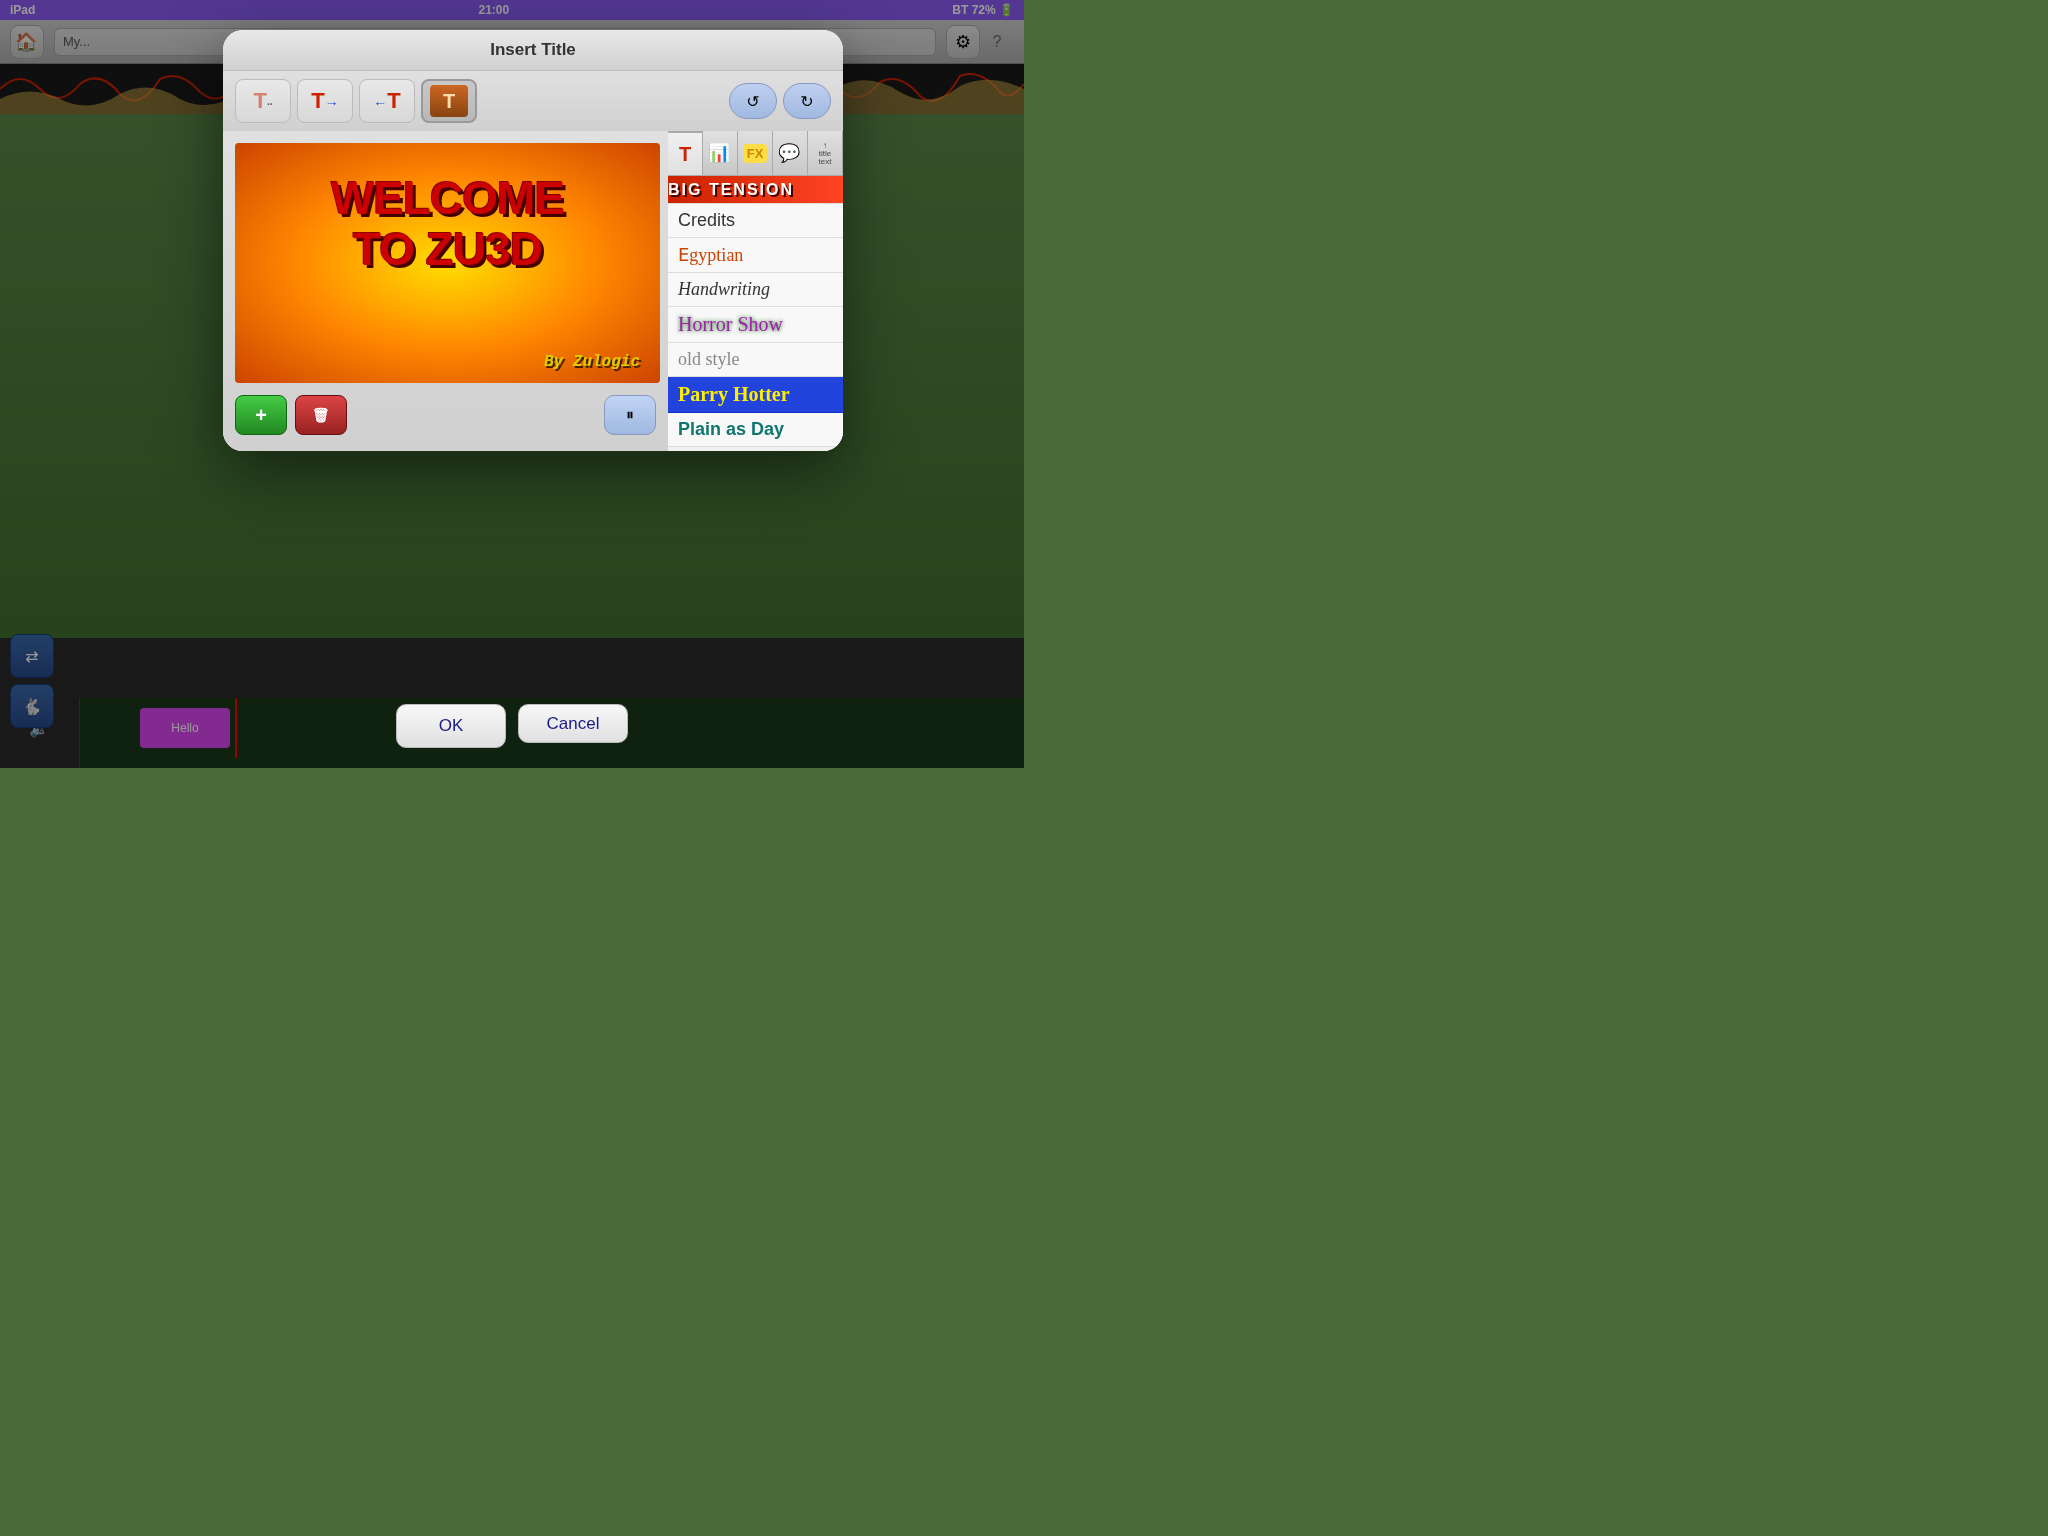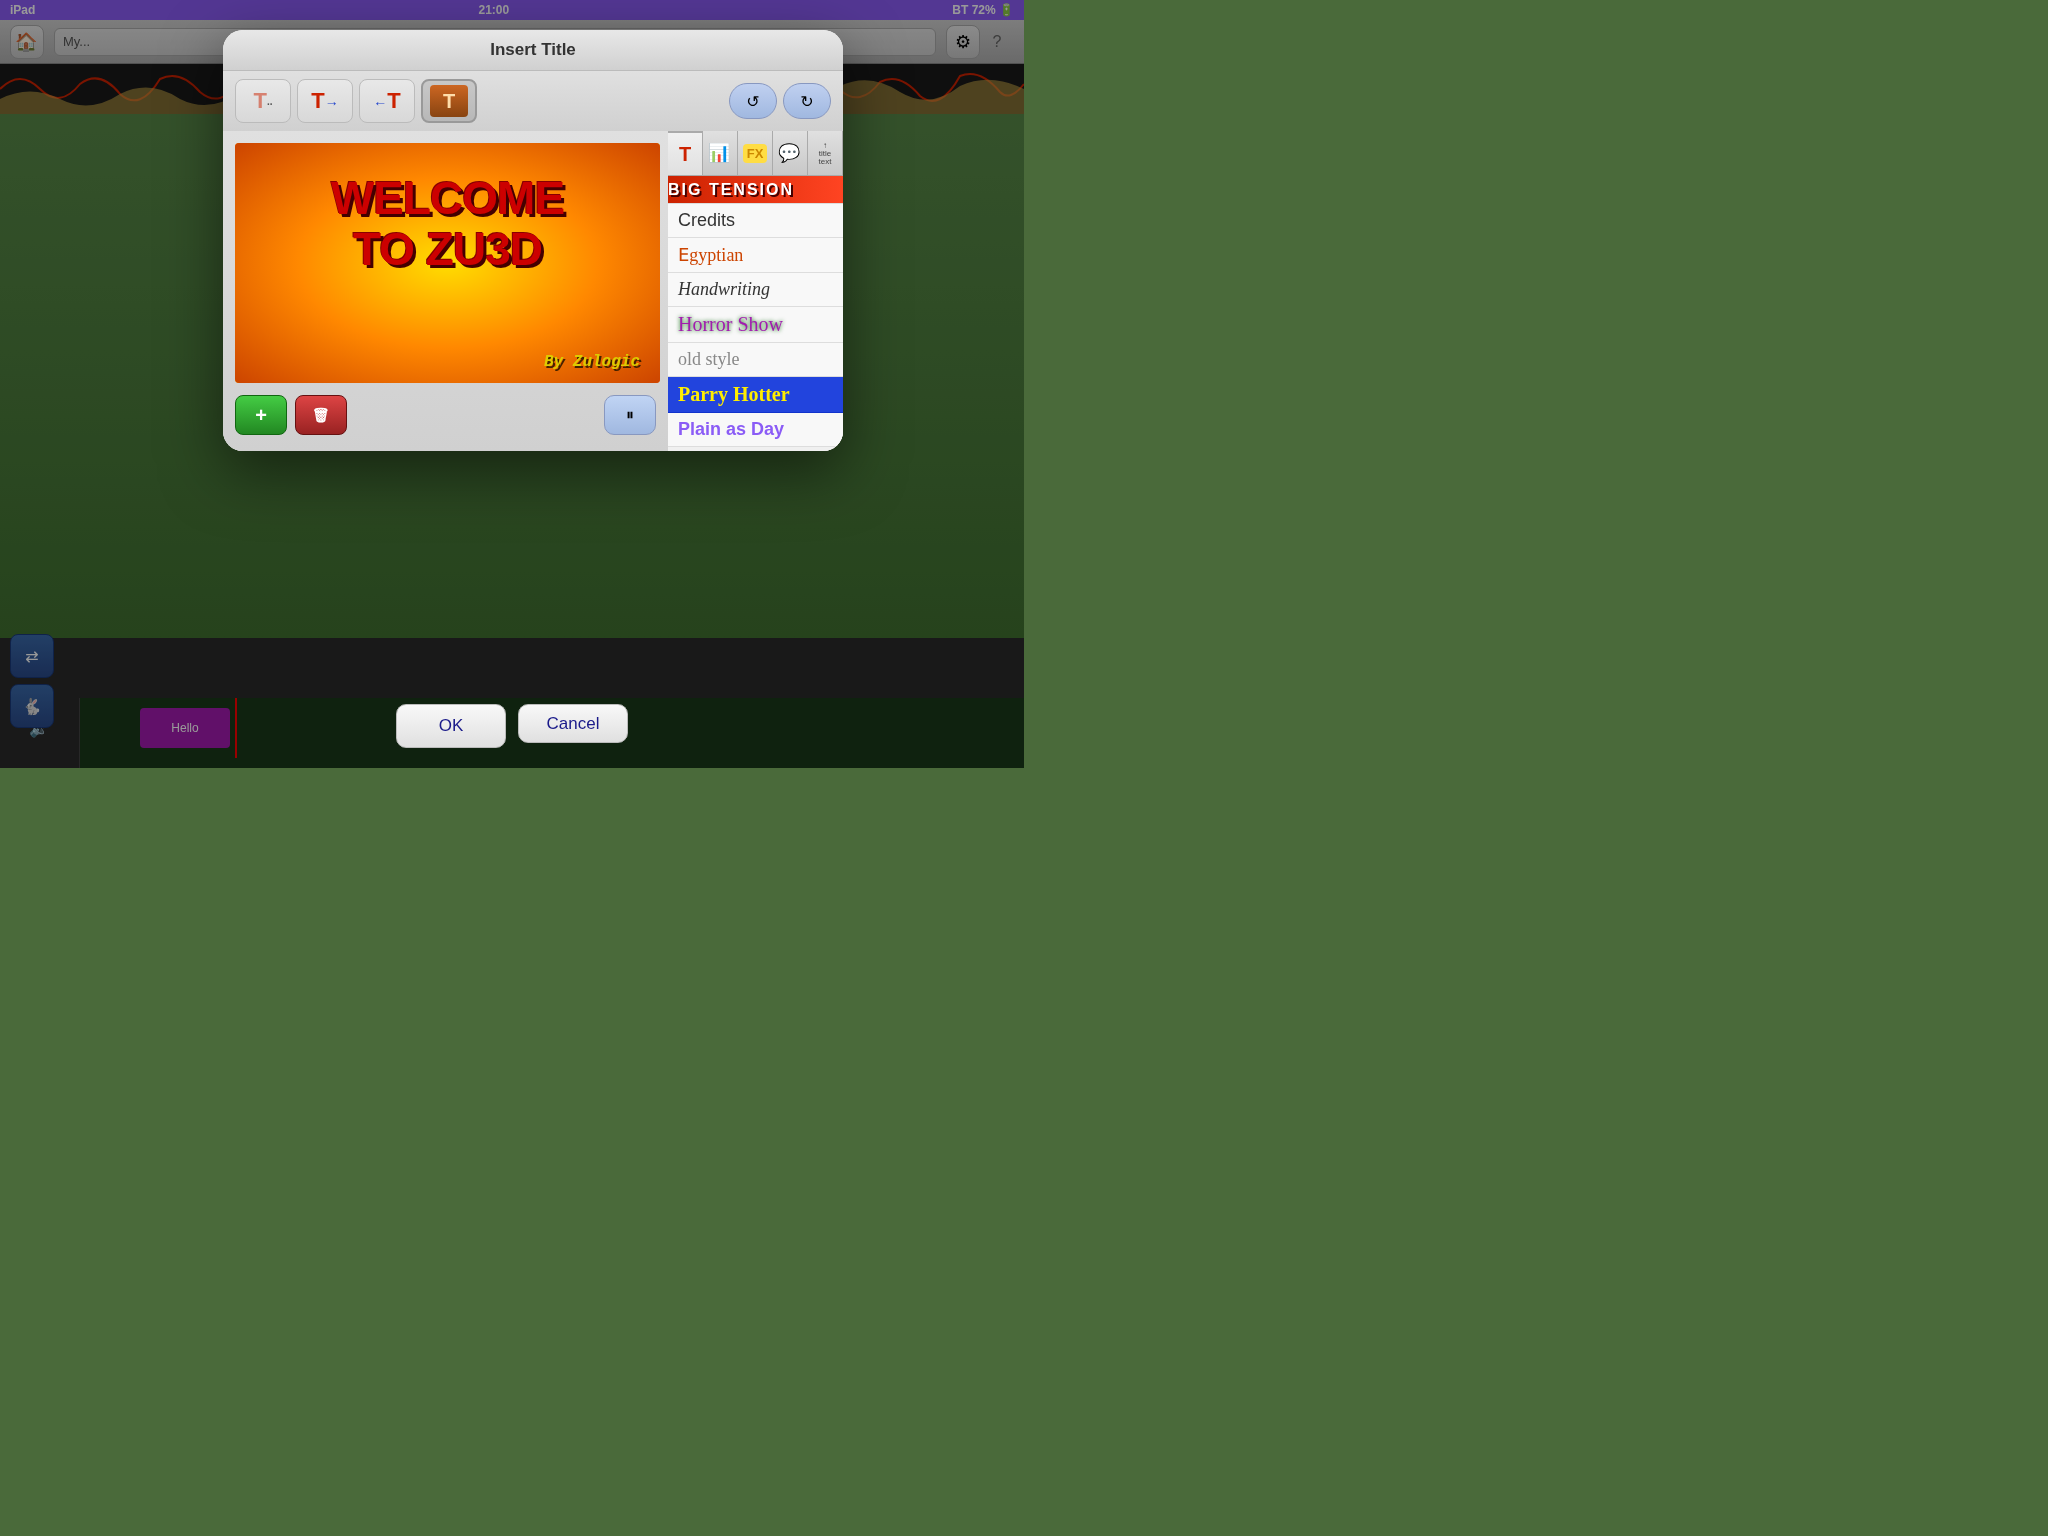--- a/index.html
+++ b/index.html
@@ -116,21 +116,21 @@
     .track-content {
       flex: 1; height: 100%;
       position: relative;
       background: #1a3a1a;
     }
 
     .hello-block {
       position: absolute;
       left: 60px; top: 10px;
       width: 90px; height: 40px;
-      background: #a21caf;
+      background: #d946ef;
       border-radius: 4px;
       display: flex; align-items: center; justify-content: center;
       font-size: 12px; color: white;
     }
 
     .red-cursor {
       position: absolute;
       left: 155px; top: 0; bottom: 0;
       width: 2px;
       background: red;
@@ -507,21 +507,21 @@
     
     .oldstyle-font {
       font-family: Georgia, serif;
       color: #888;
       font-size: 18px;
     }
 
     
     .plainas-font {
       font-family: Arial, sans-serif;
-      color: #8b5cf6;
+      color: #0f766e;
       font-size: 18px;
       font-weight: bold;
     }
 
     .credits-font {
       font-family: Arial, sans-serif;
       color: #333;
       font-size: 18px;
     }
 

